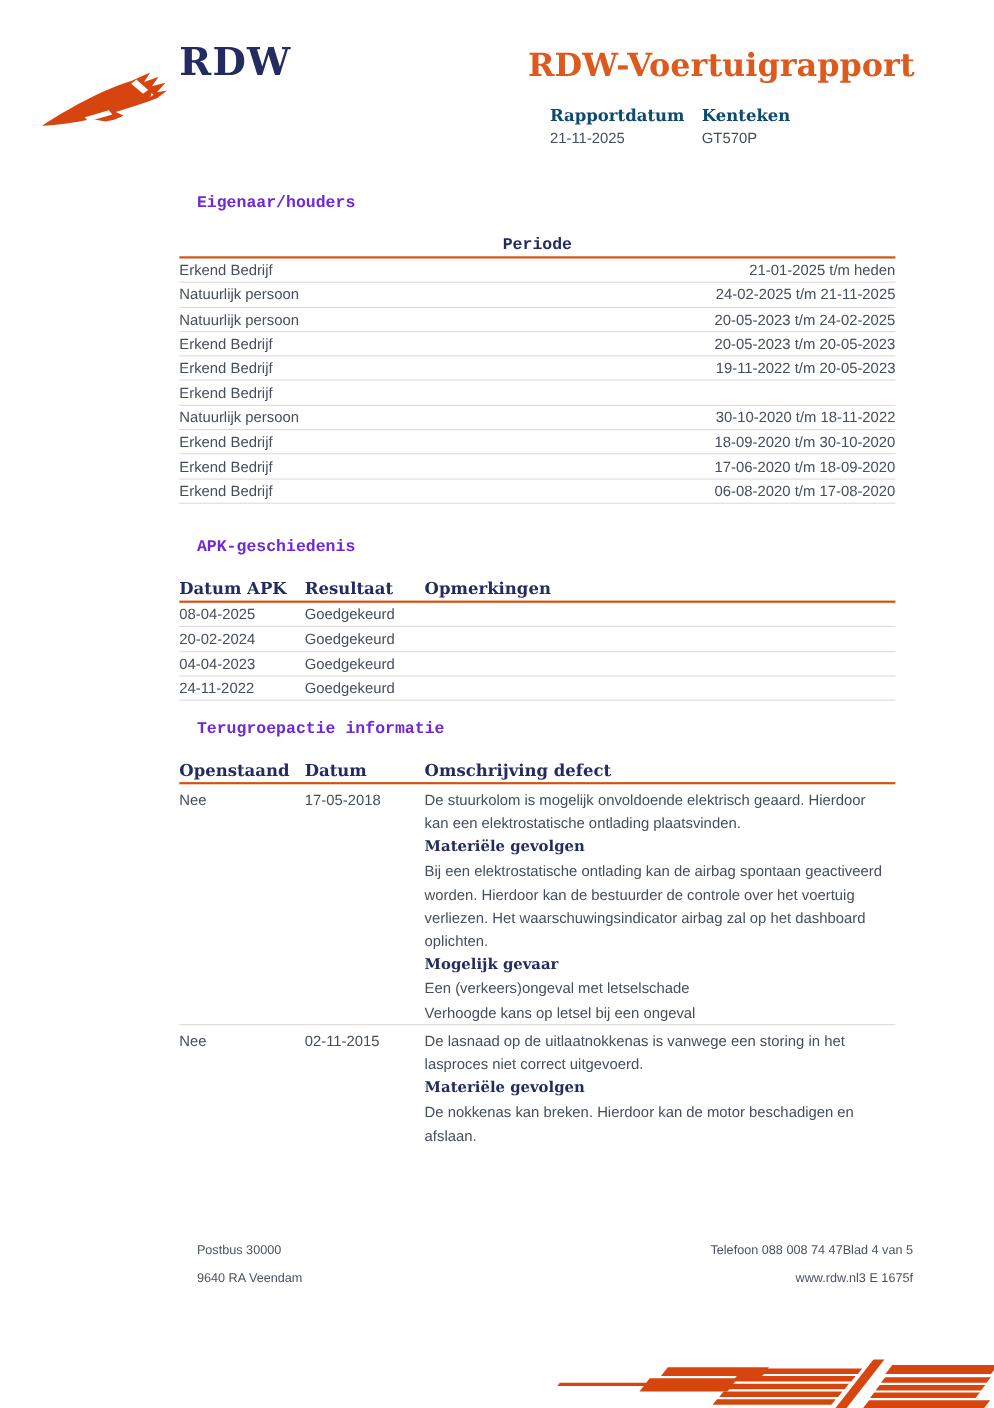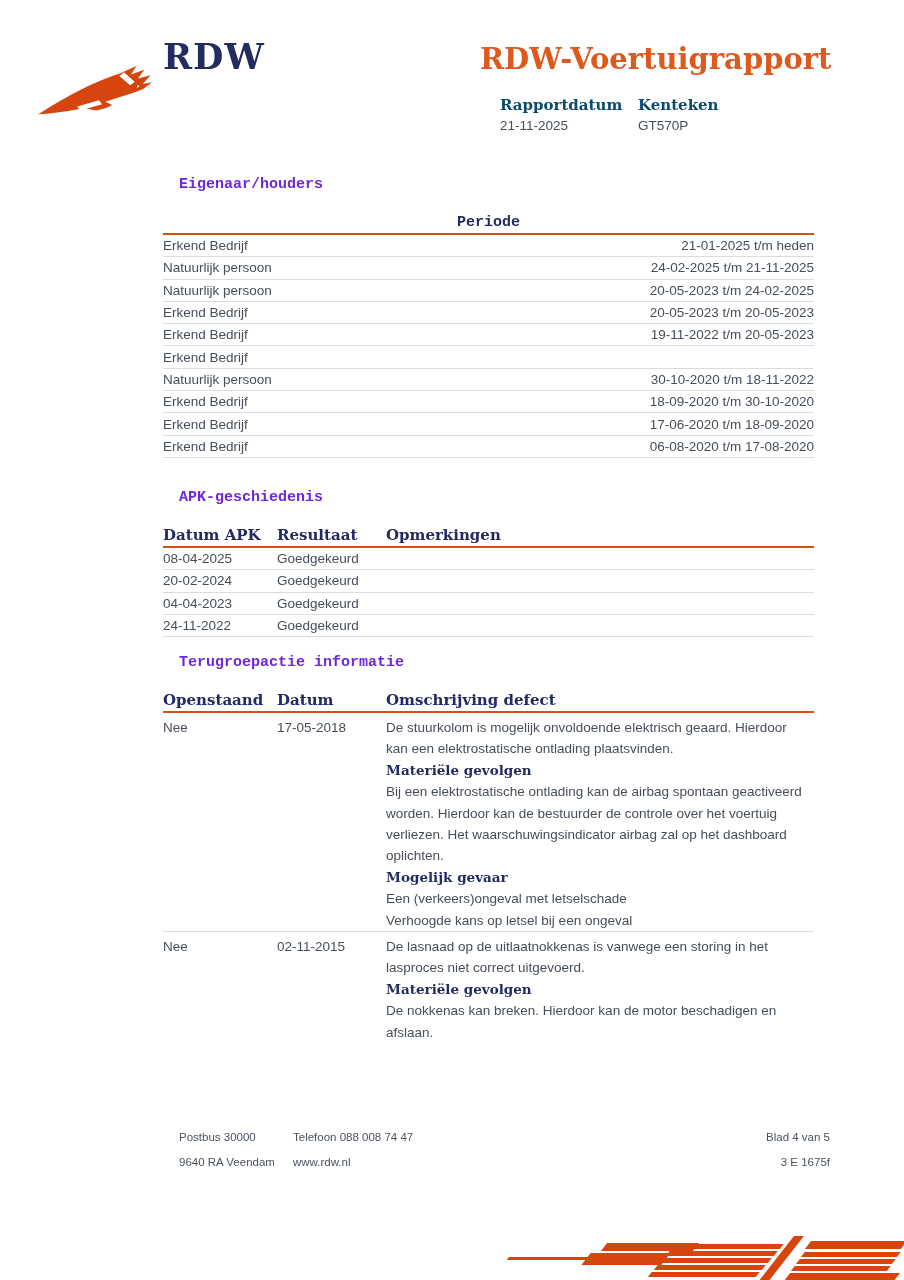--- a/index.html
+++ b/index.html
@@ -65,21 +65,21 @@
     font-family:"DejaVu Serif", serif;font-weight:bold;
     font-size:13.5px;color:#232b60;
     margin-top:21.4px;
   }
   .desc p{margin:0;}
 
   
   .footer{position:absolute;left:163px;top:1124px;width:651px;
     font-size:11.5px;color:#4a5260;margin-left:16px;}
   .f-row{display:flex;height:25px;align-items:center;}
-  .f-c1{width:114px;} .f-c2{flex:1;} .f-c3{text-align:right;}
+  .f-c1{width:114px;} .f-c2{flex:1;text-align:right;} .f-c3{text-align:right;}
 
   
   .stripes{position:absolute;right:0;bottom:0;width:400px;height:44px;overflow:hidden;}
   .st{position:absolute;background:#d6450e;transform:skewX(-38deg);}
 </style>
 </head>
 <body>
 
 <div class="page">
 

